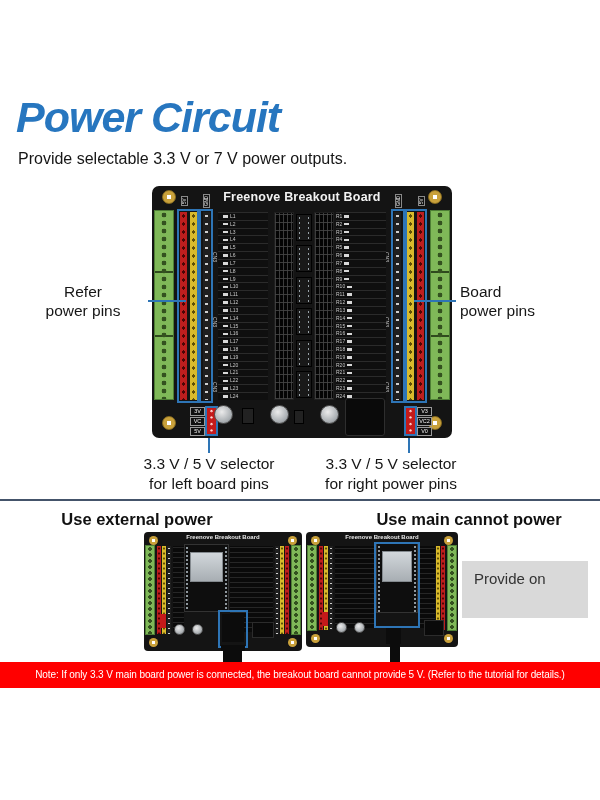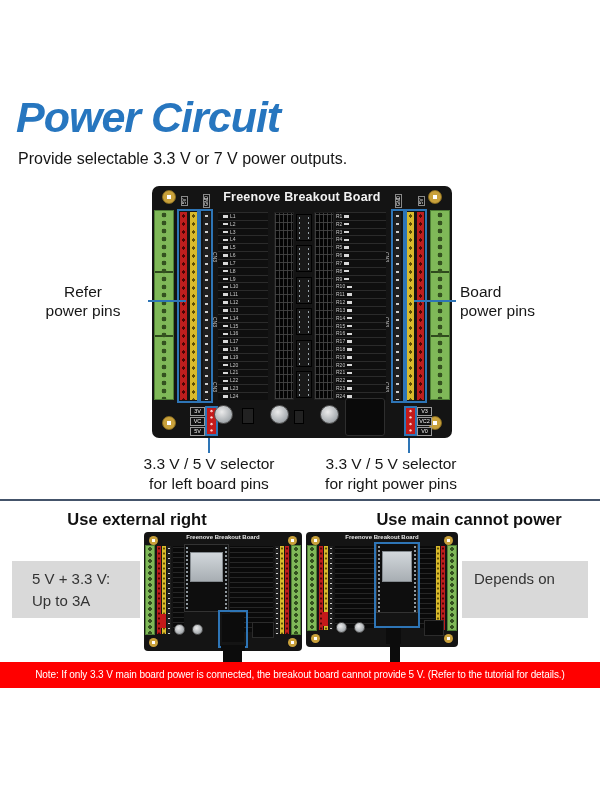--- a/index.html
+++ b/index.html
@@ -405,21 +405,21 @@
     <div>3.3 V / 5 V selector</div>
     <div>for left board pins</div>
   </div>
   <div class="abs selector-label" style="left:301px;top:454px;width:180px;">
     <div>3.3 V / 5 V selector</div>
     <div>for right power pins</div>
   </div>
 
   <div class="abs divider"></div>
 
-  <div class="abs sec-head" style="left:37px;top:510px;width:200px;">Use external right</div>
+  <div class="abs sec-head" style="left:37px;top:510px;width:200px;">Use external power</div>
   <div class="abs sec-head" style="left:369px;top:510px;width:200px;">Use main cannot power</div>
 
   <div class="abs mini" style="left:144px;top:532px;width:158px;height:119px;">
     <div class="mtitle">Freenove Breakout Board</div>
     <div class="mhole" style="left:5px;top:4px;"></div>
     <div class="mhole" style="left:144px;top:4px;"></div>
     <div class="mhole" style="left:5px;top:106px;"></div>
     <div class="mhole" style="left:144px;top:106px;"></div>
     <div class="mterm" style="left:1px;height:90px;"></div>
     <div class="mterm" style="right:1px;height:90px;"></div>
@@ -467,25 +467,21 @@
     <div class="mjmp" style="left:16px;top:80px;"></div>
     <div class="mcap" style="left:30px;top:90px;"></div>
     <div class="mcap" style="left:48px;top:90px;"></div>
     <div class="mdark" style="left:118px;top:88px;width:20px;height:16px;"></div>
   </div>
 
   <div class="abs hl" style="left:374px;top:542px;width:46px;height:86px;"></div>
   <div class="abs plug" style="left:386px;top:628px;width:15px;height:16px;"></div>
   <div class="abs plug" style="left:390px;top:644px;width:10px;height:19px;"></div>
 
-  <div class="abs graybox" style="left:12px;top:561px;width:128px;height:57px;padding:7px 0 0 20px;">
-    <div>5 V + 3.3 V:</div>
-    <div>Up to 3A</div>
-  </div>
   <div class="abs graybox" style="left:462px;top:561px;width:126px;height:57px;padding:7px 0 0 12px;">
-    <div>Depends on</div>
+    <div>Provide on</div>
   </div>
 
   <div class="abs notebar">
     <span>Note: If only 3.3 V main board power is connected, the breakout board cannot provide 5 V. (Refer to the tutorial for details.)</span>
   </div>
 
 </div>
 
 </body></html>

